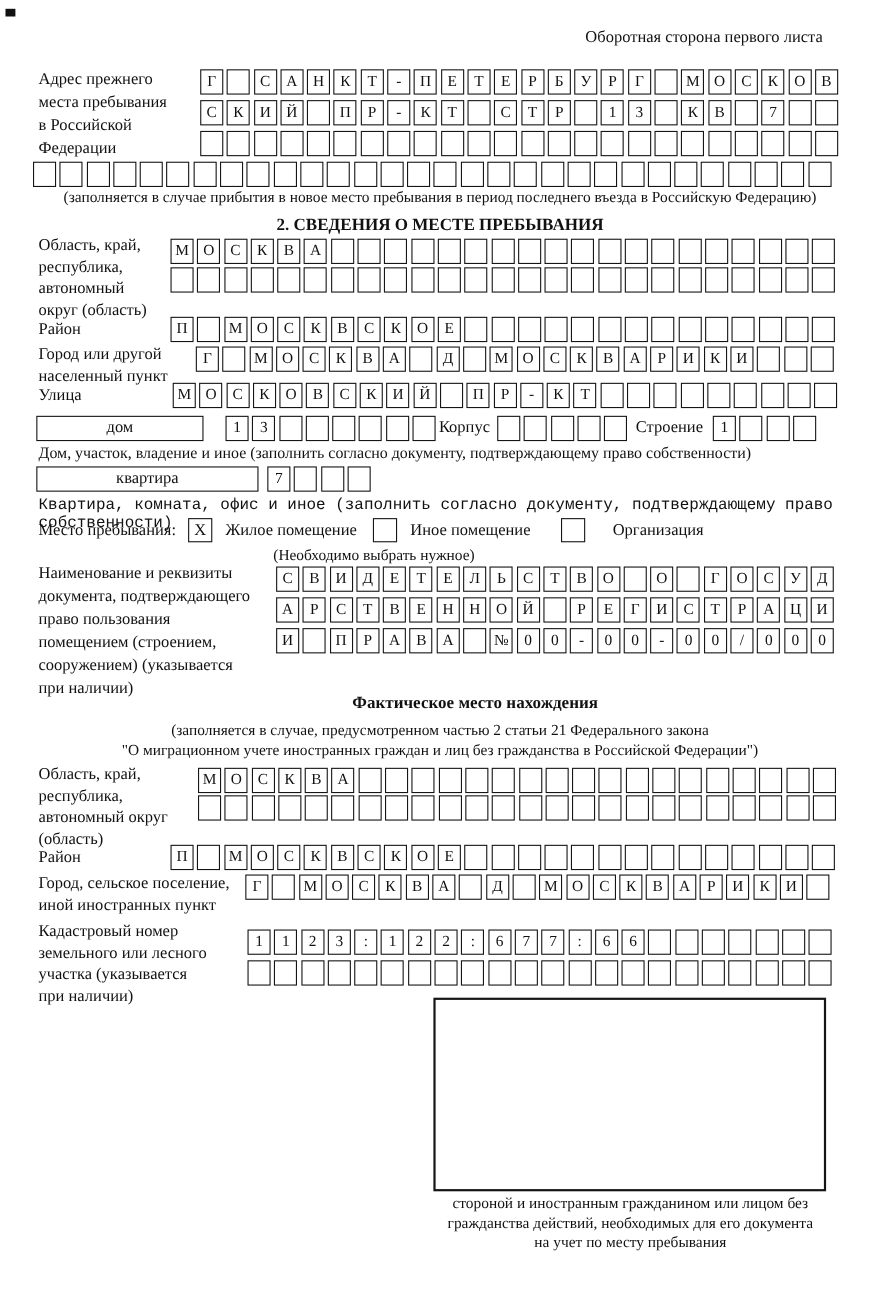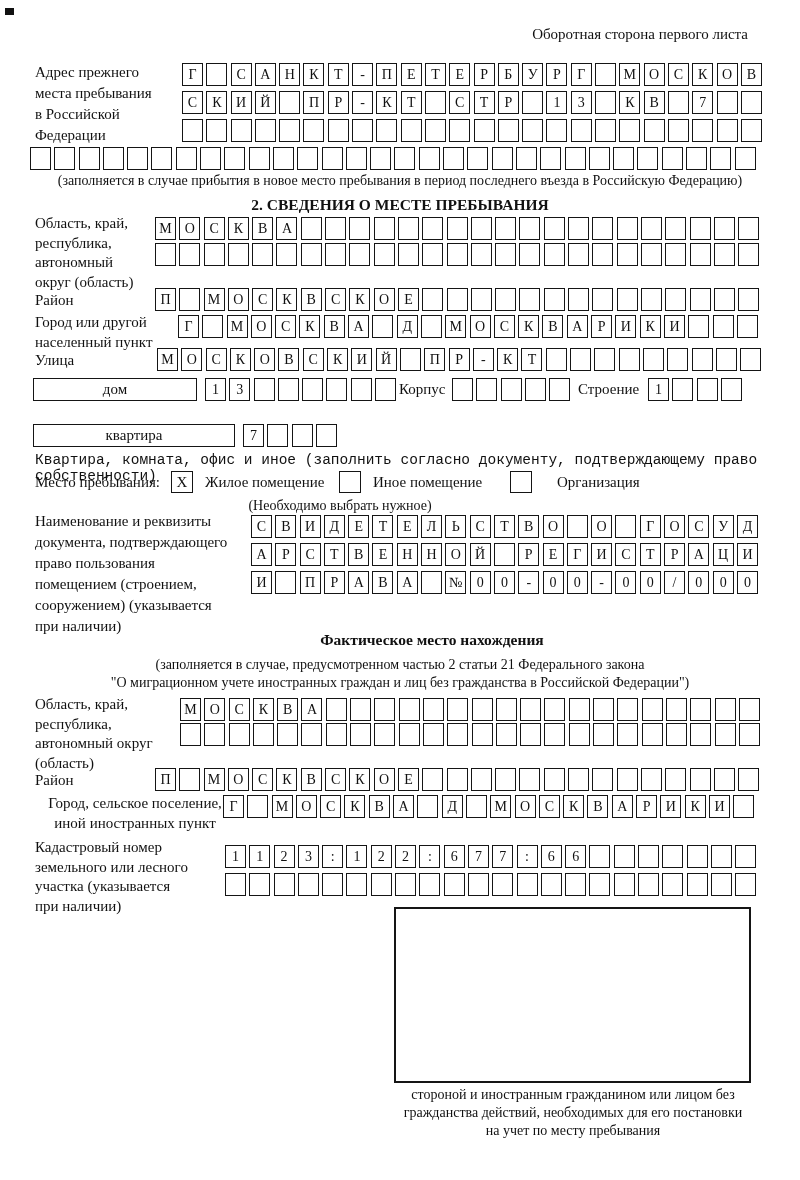--- a/index.html
+++ b/index.html
@@ -294,21 +294,21 @@
       <div class="cell"></div>
       <div class="cell"></div>
       <div class="cell"></div>
       <div class="cell"></div>
       <div class="cell"></div>
       <div class="cell"></div>
       <div class="cell"></div>
       <div class="cell"></div>
     </div>
 
-  <div class="abs labelbox" style="left:33px;top:378px;width:164px;">дом</div>
+  <div class="abs labelbox" style="left:33px;top:378px;width:152px;">дом</div>
   <div class="abs cellrow" style="left:205px;top:378px;">
       <div class="cell">1</div>
       <div class="cell">3</div>
       <div class="cell"></div>
       <div class="cell"></div>
       <div class="cell"></div>
       <div class="cell"></div>
       <div class="cell"></div>
       <div class="cell"></div>
     </div>
@@ -320,20 +320,21 @@
       <div class="cell"></div>
       <div class="cell"></div>
     </div>
   <div class="abs" style="left:578px;top:381px;font-size:15px;">Строение</div>
   <div class="abs cellrow" style="left:648px;top:378px;">
       <div class="cell">1</div>
       <div class="cell"></div>
       <div class="cell"></div>
       <div class="cell"></div>
     </div>
+  <div class="abs" style="left:35px;top:404px;font-size:14.5px;">Дом, участок, владение и иное (заполнить согласно документу, подтверждающему право собственности)</div>
 
   <div class="abs labelbox" style="left:33px;top:424px;width:202px;">квартира</div>
   <div class="abs cellrow" style="left:243px;top:424px;">
       <div class="cell">7</div>
       <div class="cell"></div>
       <div class="cell"></div>
       <div class="cell"></div>
     </div>
   <div class="abs" style="left:35px;top:452px;font-size:14.5px;font-family:Liberation Mono, monospace;">Квартира, комната, офис и иное (заполнить согласно документу, подтверждающему право собственности)</div>
 
@@ -509,21 +510,21 @@
       <div class="cell"></div>
       <div class="cell"></div>
       <div class="cell"></div>
       <div class="cell"></div>
       <div class="cell"></div>
       <div class="cell"></div>
       <div class="cell"></div>
       <div class="cell"></div>
     </div>
 
-  <div class="abs lbl" style="left:35px;top:793px;width:200px;line-height:20px;text-align:center;">
+  <div class="abs lbl" style="left:35px;top:793px;width:200px;line-height:20px;">
       <div>Город, сельское поселение,</div>
       <div>иной иностранных пункт</div>
     </div>
   <div class="abs cellrow" style="left:223px;top:795px;">
       <div class="cell">Г</div>
       <div class="cell"></div>
       <div class="cell">М</div>
       <div class="cell">О</div>
       <div class="cell">С</div>
       <div class="cell">К</div>
@@ -596,17 +597,17 @@
       <div class="cell"></div>
       <div class="cell"></div>
       <div class="cell"></div>
       <div class="cell"></div>
       <div class="cell"></div>
     </div>
 
   <div class="abs bigbox" style="left:394px;top:907px;width:357px;height:176px;"></div>
   <div class="abs center note" style="left:378px;top:1086px;width:390px;">
       <div>стороной и иностранным гражданином или лицом без</div>
-      <div>гражданства действий, необходимых для его постановки</div>
+      <div>гражданства действий, необходимых для его документа</div>
       <div>на учет по месту пребывания</div>
     </div>
 
 </div>
 
 </body></html>

